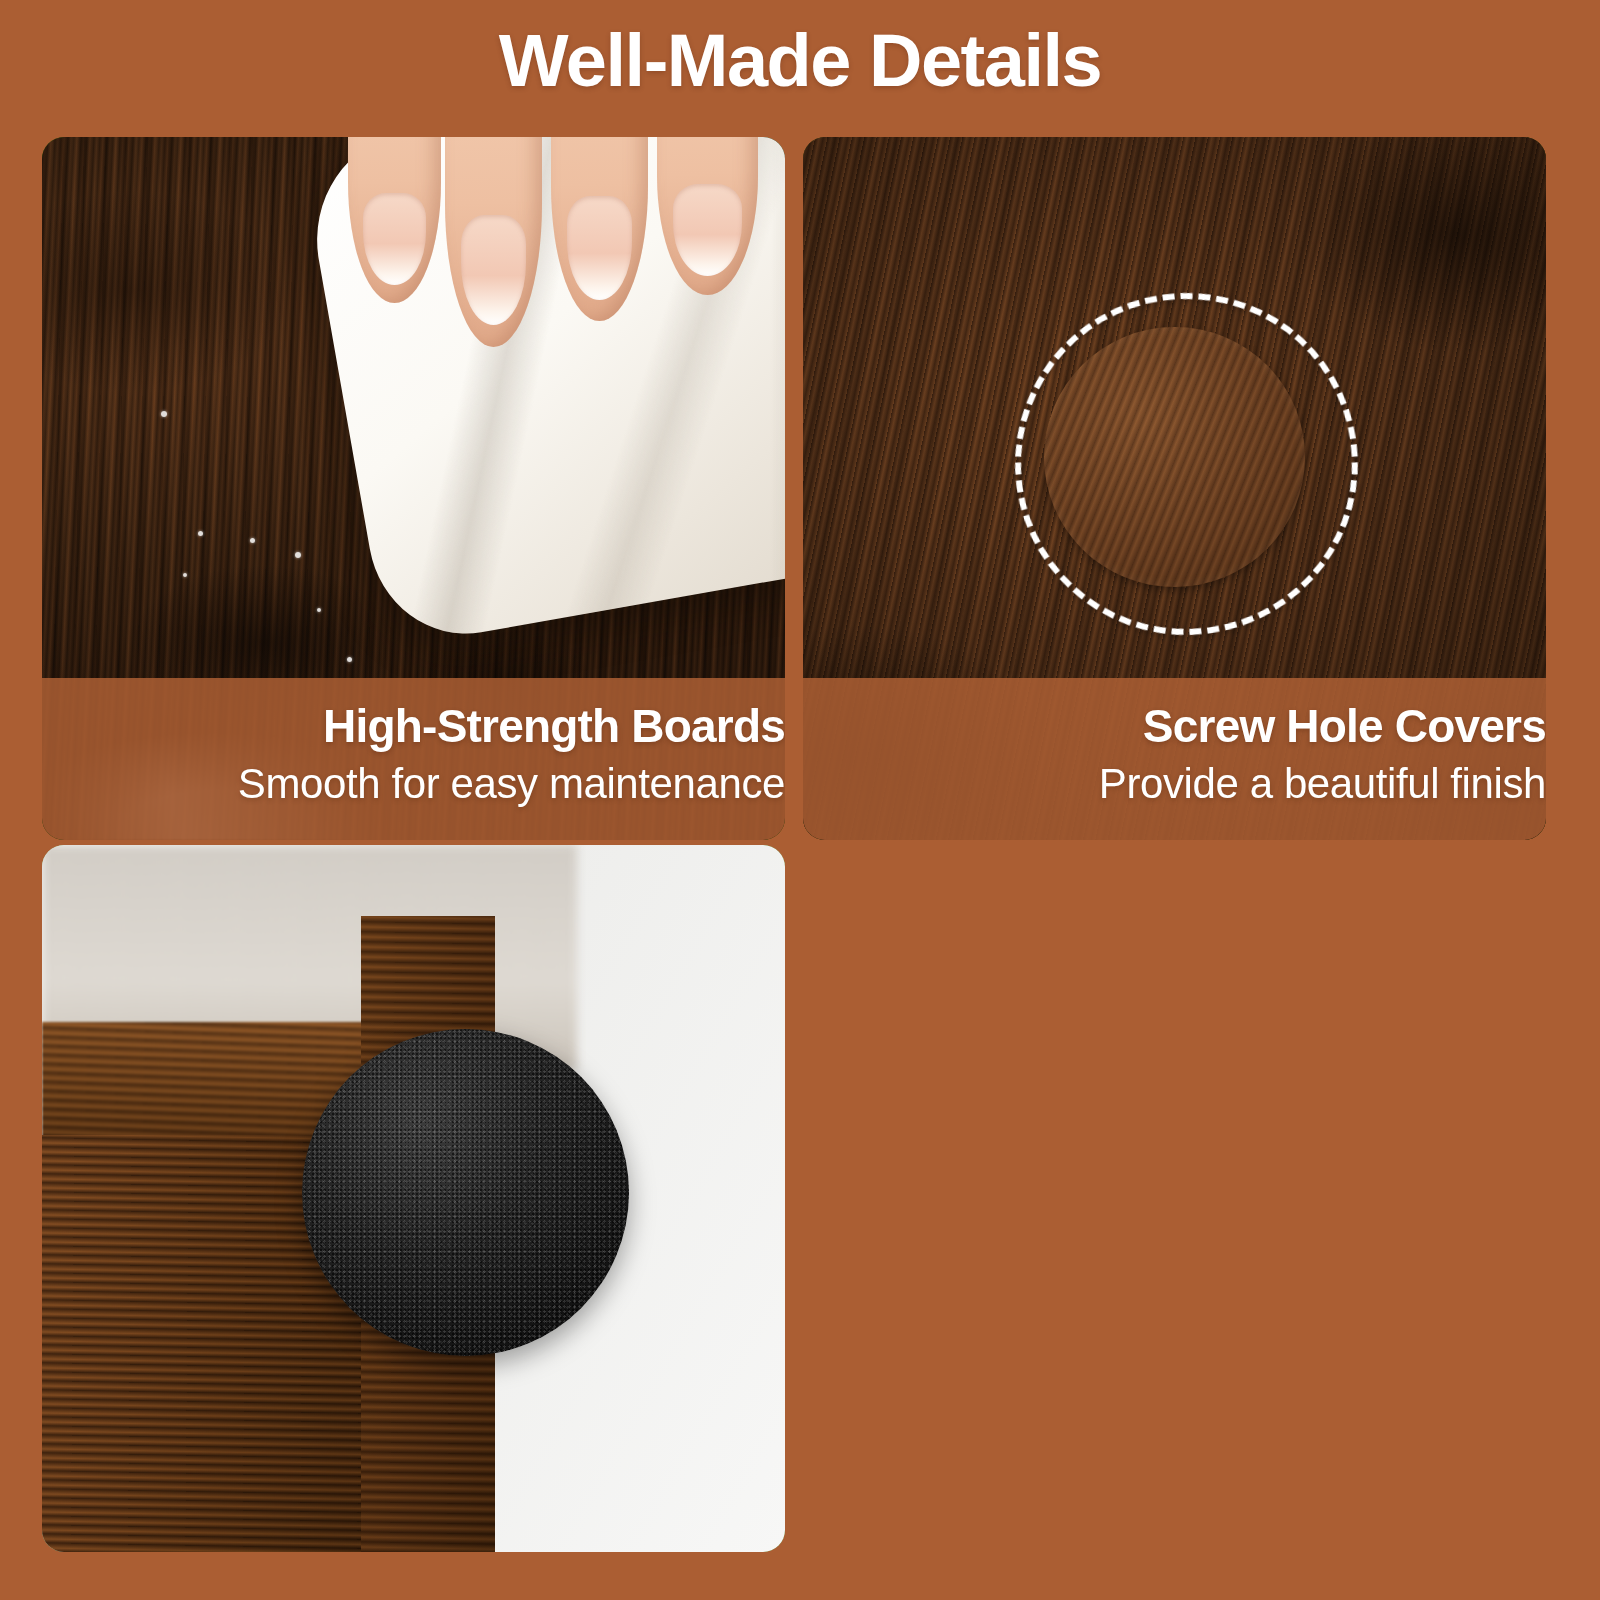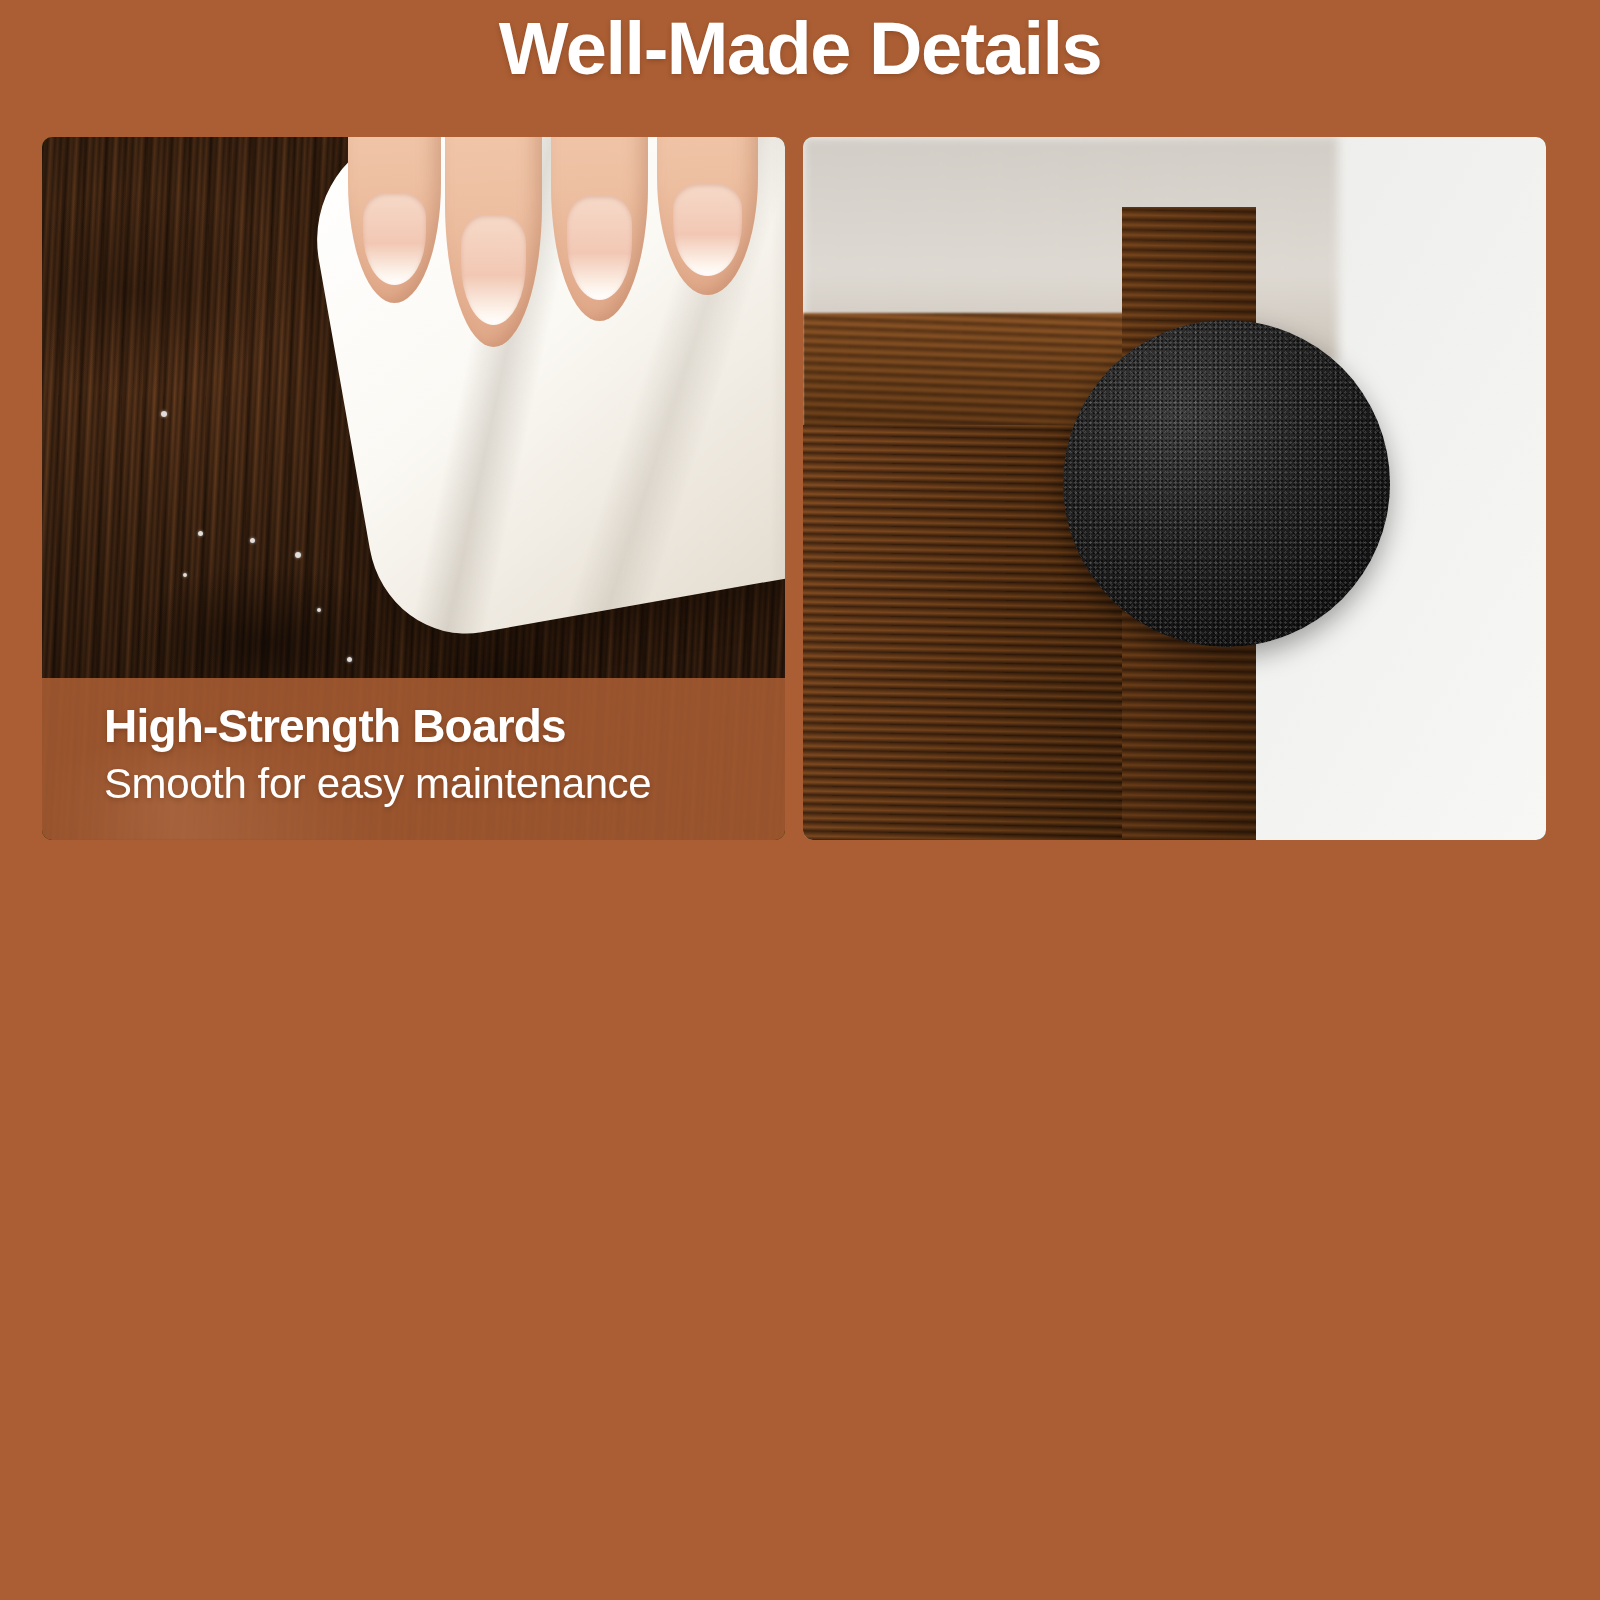--- a/index.html
+++ b/index.html
@@ -7,44 +7,45 @@
     width:1600px;height:1600px;
     background:#ab5e33;
     font-family:"Liberation Sans", sans-serif;
     overflow:hidden;
     position:relative;
   }
   .page{position:absolute;inset:0;}
 
   
   .title{
-    position:absolute;top:0;left:0;width:1600px;height:97px;
+    position:absolute;top:12px;left:0;width:1600px;height:97px;
     display:flex;align-items:center;justify-content:center;
     color:#ffffff;
     font-size:74px;
     font-weight:bold;
     letter-spacing:-1.5px;
     text-shadow:0 2px 5px rgba(80,30,10,.28);
     white-space:nowrap;
   }
 
   
   .grid{
     position:absolute;left:42px;top:137px;
     width:1516px;height:1415px;
     display:grid;
     grid-template-columns:743px 743px;
     grid-template-rows:703px 707px;
     gap:5px 18px;
   }
   .panel{
     position:relative;
-    border-radius:10px;
+    border-radius:22px;
     overflow:hidden;
     background:#4d7c0f;
+    text-align:right;
   }
 
   
   .photo{position:absolute;inset:0;overflow:hidden;}
 
   
   .caption{
     position:absolute;left:0;right:0;bottom:0;
     height:162px;
     background:rgba(171,94,51,.86);
@@ -318,20 +319,31 @@
             <span class="nail"></span>
           </div>
         </div>
       </div>
       <div class="caption">
         <div class="cap-title">High-Strength Boards</div>
         <div class="cap-sub">Smooth for easy maintenance</div>
       </div>
     </div>
 
+    <div class="panel">
+      <div class="photo">
+        <div class="wood-grain2"></div>
+        <div class="cap-plug"></div>
+        <div class="dashed-circle"></div>
+      </div>
+      <div class="caption">
+        <div class="cap-title">Screw Hole Covers</div>
+        <div class="cap-sub">Provide a beautiful finish</div>
+      </div>
+    </div>
 
 
     <div class="panel">
       <div class="photo">
         <div class="studio"></div>
         <div class="blur-top"></div>
         <div class="tabletop"></div>
         <div class="leg"></div>
         <div class="leg2"></div>
         <div class="pad"></div>

